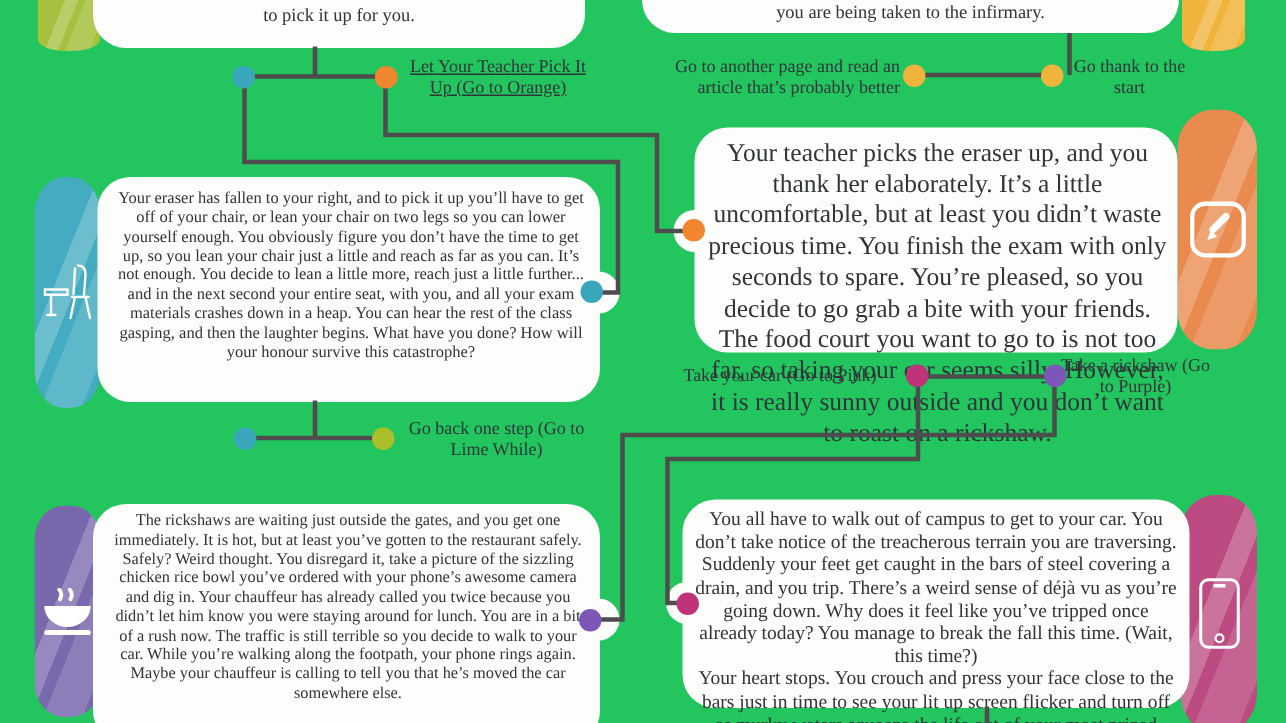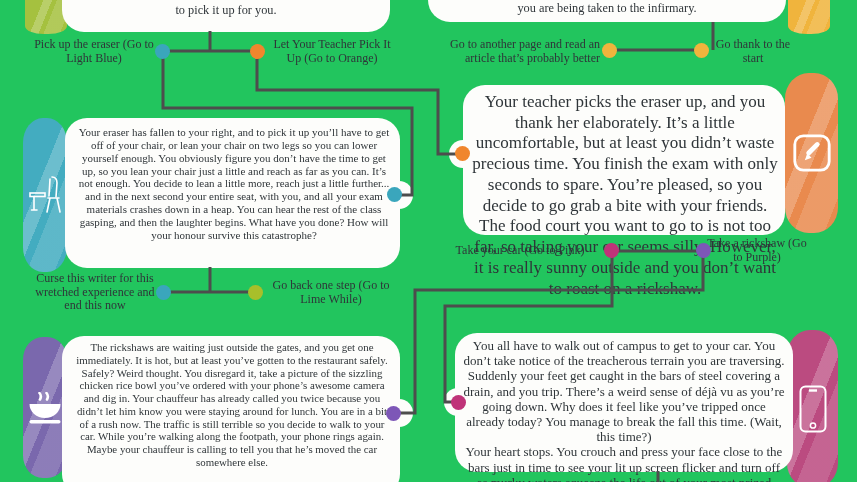--- a/index.html
+++ b/index.html
@@ -123,22 +123,20 @@
   <div class="dot c-yellow" style="left:694px;top:43px;"></div>
   <div class="dot c-cyan" style="left:387px;top:187px;"></div>
   <div class="dot c-orange" style="left:455px;top:146px;"></div>
   <div class="dot c-cyan" style="left:156px;top:285px;"></div>
   <div class="dot c-lime" style="left:248px;top:285px;"></div>
   <div class="dot c-magenta" style="left:604px;top:243px;"></div>
   <div class="dot c-purple" style="left:696px;top:243px;"></div>
   <div class="dot c-magenta" style="left:451px;top:395px;"></div>
   <div class="dot c-purple" style="left:386px;top:406px;"></div>
 
-  <div class="label" style="left:34px;top:38px;width:120px;">Pick up the eraser (Go to Light Blue)</div>
-  <div class="label" style="left:266px;top:38px;width:132px;">Let Your Teacher Pick It Up (Go to Orange)</div>
+  <div class="label" style="left:266px;top:38px;width:132px;text-decoration:underline;">Let Your Teacher Pick It Up (Go to Orange)</div>
   <div class="label" style="left:424px;top:38px;width:176px;text-align:right;">Go to another page and read an article that’s probably better</div>
   <div class="label" style="left:712px;top:38px;width:82px;">Go thank to the start</div>
-  <div class="label" style="left:28px;top:272px;width:134px;">Curse this writer for this wretched experience and end this now</div>
   <div class="label" style="left:262px;top:279px;width:138px;">Go back one step (Go to Lime While)</div>
   <div class="label" style="left:440px;top:244px;width:160px;white-space:nowrap;">Take your car (Go to Pink)</div>
   <div class="label" style="left:706px;top:237px;width:102px;">Take a rickshaw (Go to Purple)</div>
 
 </div>
 
 </body></html>

